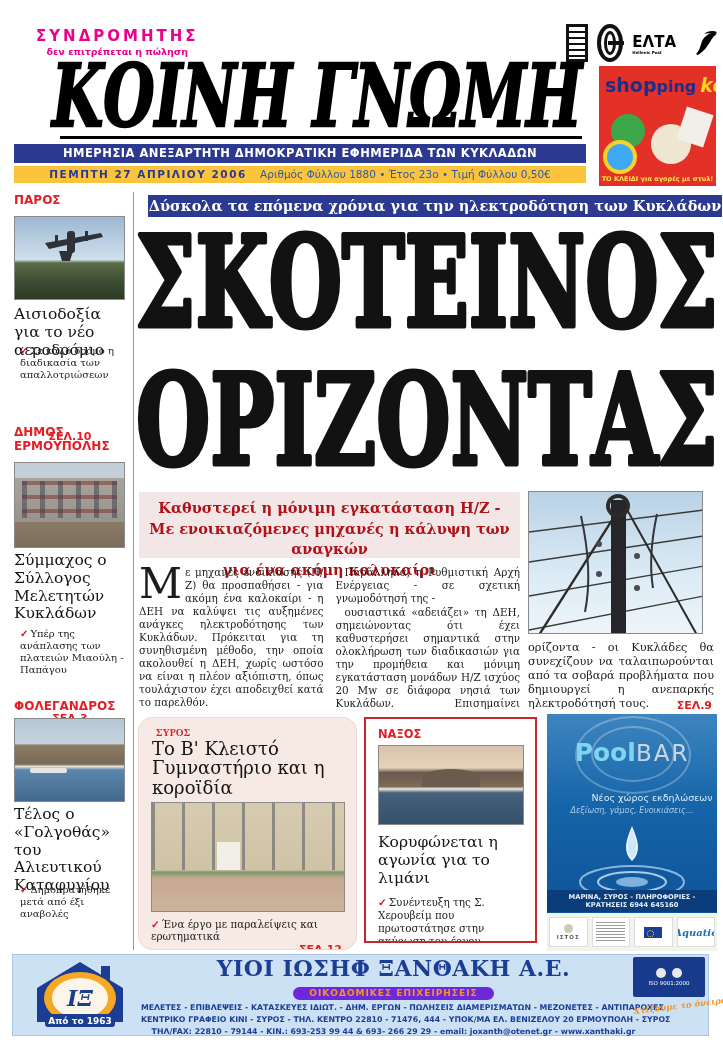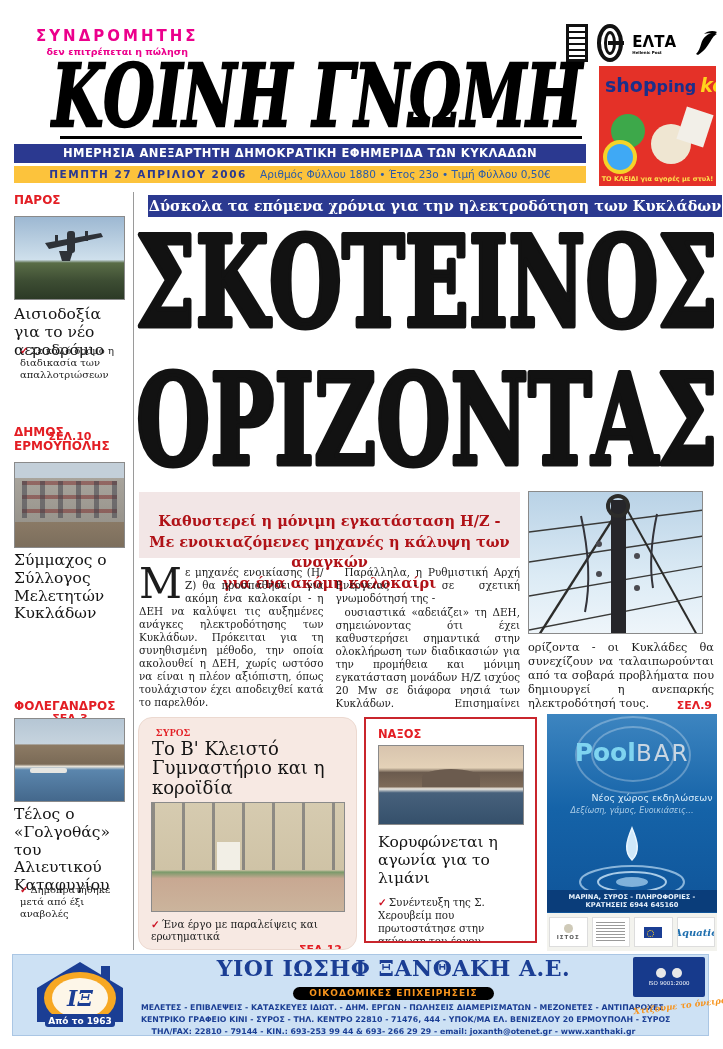--- a/index.html
+++ b/index.html
@@ -70,21 +70,21 @@
        background:repeating-linear-gradient(90deg,rgba(70,75,90,.5) 0 3px,transparent 3px 30px);}
   .ph-gym::after{content:"";position:absolute;left:34%;top:36%;width:12%;height:26%;background:#f2efe6;}
   .ph-naxos{background:linear-gradient(180deg,#d8c4ae 0%,#e4d2b8 28%,#6b5b4e 34%,#7d6a58 52%,#efece4 55%,#47617c 60%,#35506b 100%);}
   .ph-naxos::before{content:"";position:absolute;left:30%;top:30%;width:40%;height:22%;background:#6b5b4e;border-radius:50% 50% 0 0;}
   
   .kicker{position:absolute;left:148px;top:195px;width:574px;height:22px;background:#2b3990;color:#fff;
           text-align:center;font-weight:bold;font-size:14.5px;line-height:22px;}
   .headline-svg{position:absolute;left:134px;top:216px;}
   .subhead{position:absolute;left:139px;top:492px;width:381px;height:66px;background:#f2e6e6;
            color:#b01217;font-weight:bold;font-size:14.5px;text-align:center;line-height:1.42;
-           padding-top:19px;box-sizing:border-box;}
+           padding-top:6px;box-sizing:border-box;}
   .subhead span{display:block;}
   .article{position:absolute;left:139px;top:566px;width:381px;height:150px;column-count:2;column-gap:12px;
            font-size:10.4px;line-height:1.25;text-align:justify;color:#1c1c1c;overflow:hidden;}
   .article p{margin:0;}
   .article p + p{text-indent:9px;margin-top:1px;}
   .dropcap{float:left;font-size:42px;line-height:32px;padding:2px 3px 0 0;font-weight:normal;}
   .lead-photo{position:absolute;left:528px;top:491px;width:175px;height:143px;border:1px solid #8a8a8a;
               box-sizing:border-box;overflow:hidden;}
   .lead-caption{position:absolute;left:528px;top:641px;width:186px;font-size:11.3px;line-height:1.25;
                 text-align:justify;color:#1c1c1c;}
@@ -130,21 +130,21 @@
   .pf-flag{width:18px;height:11px;background:#1b3e94;position:relative;}
   .pf-flag::after{content:"";position:absolute;left:3px;top:3px;width:5px;height:5px;border-radius:50%;
                   border:1px dotted #ffd31c;}
   .pf-aquatic{font-family:"DejaVu Serif",serif;font-style:italic;color:#1f6fae;font-size:10px;font-weight:bold;}
   
   .banner{position:absolute;left:12px;top:954px;width:697px;height:82px;background:#cde1f4;
           border:1px solid #aac6e4;box-sizing:border-box;}
   .banner-logo{position:absolute;left:10px;top:3px;}
   .banner-center{position:absolute;left:128px;top:1px;width:505px;text-align:center;}
   .company{color:#1b3e94;font-size:22px;font-weight:bold;letter-spacing:.5px;line-height:25px;}
-  .pill{display:inline-block;background:#000000;color:#f7941d;font-weight:bold;font-size:9px;
+  .pill{display:inline-block;background:#6d28d9;color:#f7941d;font-weight:bold;font-size:9px;
         padding:1px 16px 2px;border-radius:9px;font-family:"DejaVu Sans",sans-serif;letter-spacing:1px;line-height:10px;}
   .bline{color:#1b3e94;font-weight:bold;font-size:7.8px;font-family:"DejaVu Sans",sans-serif;
          margin-top:3px;white-space:nowrap;}
   .banner-right{position:absolute;right:3px;top:2px;width:72px;text-align:center;}
   .cert-box{background:#173a8c;height:40px;border-radius:2px;color:#fff;display:flex;flex-direction:column;
             align-items:center;justify-content:center;gap:2px;}
   .cert-dots{display:flex;gap:6px;}
   .cert-dot{width:10px;height:10px;border-radius:50%;background:#e8e8e8;}
   .cert-label{font-size:5.5px;font-family:"DejaVu Sans",sans-serif;}
   .banner-slogan{margin-top:5px;color:#f7941d;font-style:italic;font-weight:bold;font-size:8.5px;
@@ -216,20 +216,23 @@
   <div class="side-note" style="top:345px">
     <span class="check">✓</span><span>Σε καλό δρόμο η διαδικασία των απαλλοτριώσεων</span>
   </div>
   <div class="side-ref" style="top:386px">ΣΕΛ.10</div>
 
   <div class="side-section" style="top:426px">ΔΗΜΟΣ ΕΡΜΟΥΠΟΛΗΣ</div>
   <div class="side-photo" style="top:462px;height:86px">
     <div class="ph ph-bldg"></div>
   </div>
   <div class="side-title" style="top:552px">Σύμμαχος ο Σύλλογος Μελετητών Κυκλάδων</div>
+  <div class="side-note" style="top:628px">
+    <span class="check">✓</span><span>Υπέρ της ανάπλασης των πλατειών Μιαούλη - Παπάγου</span>
+  </div>
   <div class="side-ref" style="top:668px">ΣΕΛ.3</div>
 
   <div class="side-section" style="top:700px">ΦΟΛΕΓΑΝΔΡΟΣ</div>
   <div class="side-photo" style="top:718px;height:84px">
     <div class="ph ph-harb"></div>
   </div>
   <div class="side-title" style="top:806px">Τέλος ο «Γολγοθάς» του Αλιευτικού Καταφυγίου</div>
   <div class="side-note" style="top:884px">
     <span class="check">✓</span><span>Δημοπρατήθηκε μετά από έξι αναβολές</span>
   </div>

